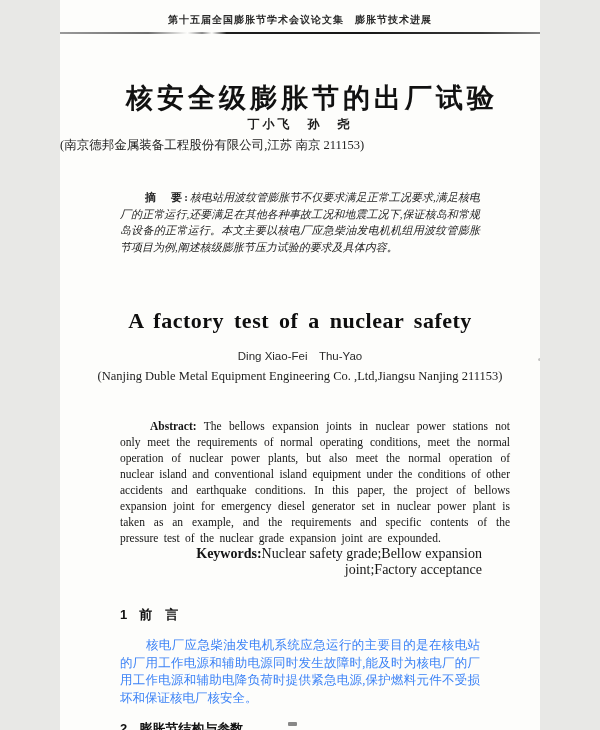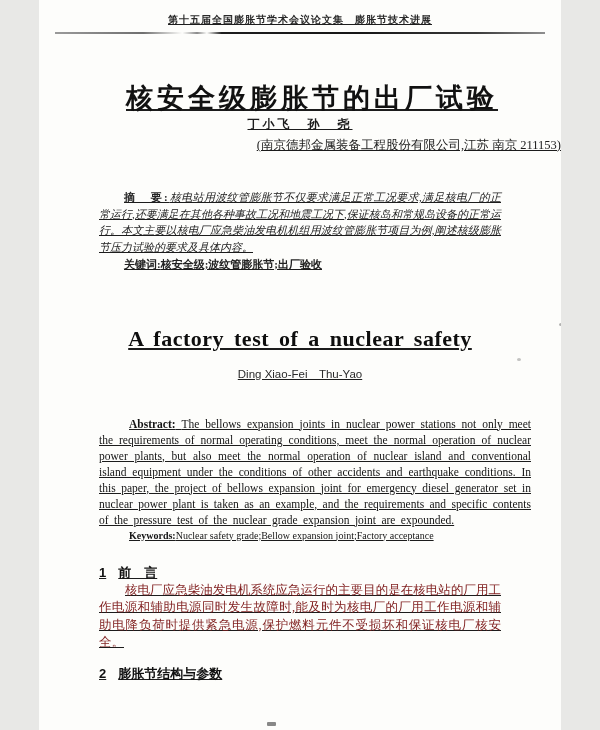--- a/index.html
+++ b/index.html
@@ -1,26 +1,25 @@
 <!DOCTYPE html>
 <html><head>
 <meta charset="utf-8">
 <style>
   * { margin: 0; padding: 0; box-sizing: border-box; }
   html, body { background: #e8e8e6; }
   .page {
     position: relative;
-    width: 522px;
+    width: 480px;
     height: 730px;
     margin: 0 auto;
     background: #fdfdfb;
     color: #1c1c1c;
     font-family: "Liberation Serif", "DejaVu Serif", serif;
     overflow: hidden;
-    text-decoration: underline;
   }
   .journal-header {
     padding-top: 13px;
     text-align: center;
     font-size: 10px;
     font-weight: bold;
     letter-spacing: 1px;
     color: #2a2a2a;
     font-family: "Liberation Sans", "DejaVu Sans", sans-serif;
   }
@@ -42,21 +41,21 @@
     padding-left: 24px;
   }
   .cn-authors {
     text-align: center;
     font-size: 12px;
     font-weight: bold;
     letter-spacing: 3px;
   }
   .cn-affil {
     margin-top: 4px;
-    text-align: right;
+    text-align: left;
     font-size: 12.5px;
   }
   .cn-abstract {
     margin: 35px 60px 0 60px;
     font-size: 11px;
     line-height: 16.5px;
     text-align: justify;
     font-style: italic;
     text-indent: 25px;
     color: #222;
@@ -96,42 +95,43 @@
     margin: 34px 30px 0 60px;
     font-size: 11.5px;
     line-height: 16px;
     text-align: justify;
     word-spacing: 2.5px;
     text-indent: 30px;
     color: #141414;
   }
   .en-keywords {
     margin: 0 58px 16px 60px;
-    font-size: 10px;
+    font-size: 14px;
     line-height: 16px;
     text-indent: 30px;
     color: #141414;
+    text-align: right;
   }
   .sec-heading {
     margin: 0 60px;
     font-size: 13px;
     font-weight: bold;
     font-family: "Liberation Sans", "DejaVu Sans", sans-serif;
     color: #111;
   }
   .sec-heading .sec-num { margin-right: 12px; }
-  .sec-heading.h1 { margin-top: 20px; }
+  .sec-heading.h1 { margin-top: 28px; }
   .sec-heading.h2 { margin-top: 13px; }
   .body-par {
-    margin: 0 60px 0 60px;
+    margin: 13px 60px 0 60px;
     font-size: 12.5px;
     line-height: 17.5px;
     text-align: justify;
     text-indent: 26px;
-    color: #7f1d1d;
+    color: #3b82f6;
   }
   .artifact {
     position: absolute;
     background: #555;
     border-radius: 50%;
     opacity: 0.55;
   }
 </style>
 </head>
 <body>
@@ -140,26 +140,26 @@
 
   <div class="journal-header">第十五届全国膨胀节学术会议论文集　膨胀节技术进展</div>
   <div class="header-rule"></div>
 
   <div class="cn-title">核安全级膨胀节的出厂试验</div>
   <div class="cn-authors">丁小飞　孙　尧</div>
   <div class="cn-affil">(南京德邦金属装备工程股份有限公司,江苏 南京 211153)</div>
 
   <div class="cn-abstract"><b>摘　要:</b><span>核电站用波纹管膨胀节不仅要求满足正常工况要求,满足核电厂的正常运行,还要满足在其他各种事故工况和地震工况下,保证核岛和常规岛设备的正常运行。本文主要以核电厂应急柴油发电机机组用波纹管膨胀节项目为例,阐述核级膨胀节压力试验的要求及具体内容。</span></div>
 
-  <div class="cn-keywords"><span>关键词:</span><span>核安全级;波纹管膨胀节;出厂验收</span></div>
 
   <div class="en-title">
     <div>A factory test of a nuclear safety</div>
   </div>
   <div class="en-authors">Ding Xiao-Fei　Thu-Yao</div>
+  <div class="en-affil">(Nanjing Duble Metal Equipment Engineering Co. ,Ltd,Jiangsu Nanjing 211153)</div>
 
   <div class="en-abstract"><b>Abstract:</b> <span>The bellows expansion joints in nuclear power stations not only meet the requirements of normal operating conditions, meet the normal operation of nuclear power plants, but also meet the normal operation of nuclear island and conventional island equipment under the conditions of other accidents and earthquake conditions. In this paper, the project of bellows expansion joint for emergency diesel generator set in nuclear power plant is taken as an example, and the requirements and specific contents of the pressure test of the nuclear grade expansion joint are expounded.</span></div>
 
   <div class="en-keywords"><b>Keywords:</b><span>Nuclear safety grade;Bellow expansion joint;Factory acceptance</span></div>
 
   <div class="sec-heading h1"><span class="sec-num">1</span><span>前　言</span></div>
 
   <div class="body-par">核电厂应急柴油发电机系统应急运行的主要目的是在核电站的厂用工作电源和辅助电源同时发生故障时,能及时为核电厂的厂用工作电源和辅助电降负荷时提供紧急电源,保护燃料元件不受损坏和保证核电厂核安全。</div>
 
   <div class="sec-heading h2"><span class="sec-num">2</span><span>膨胀节结构与参数</span></div>

